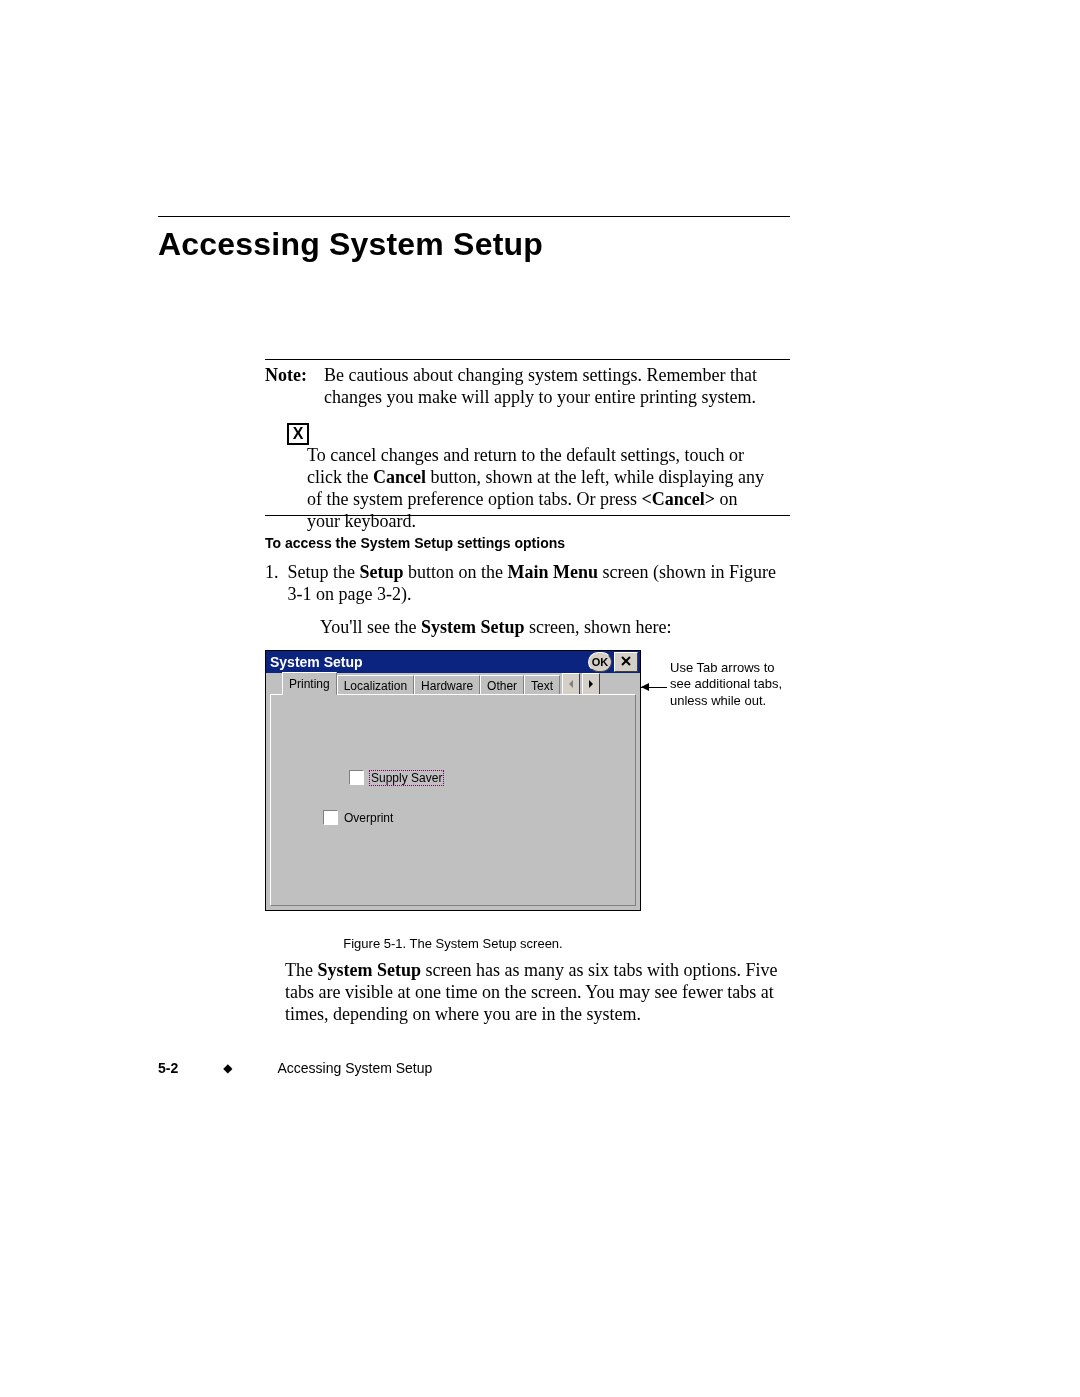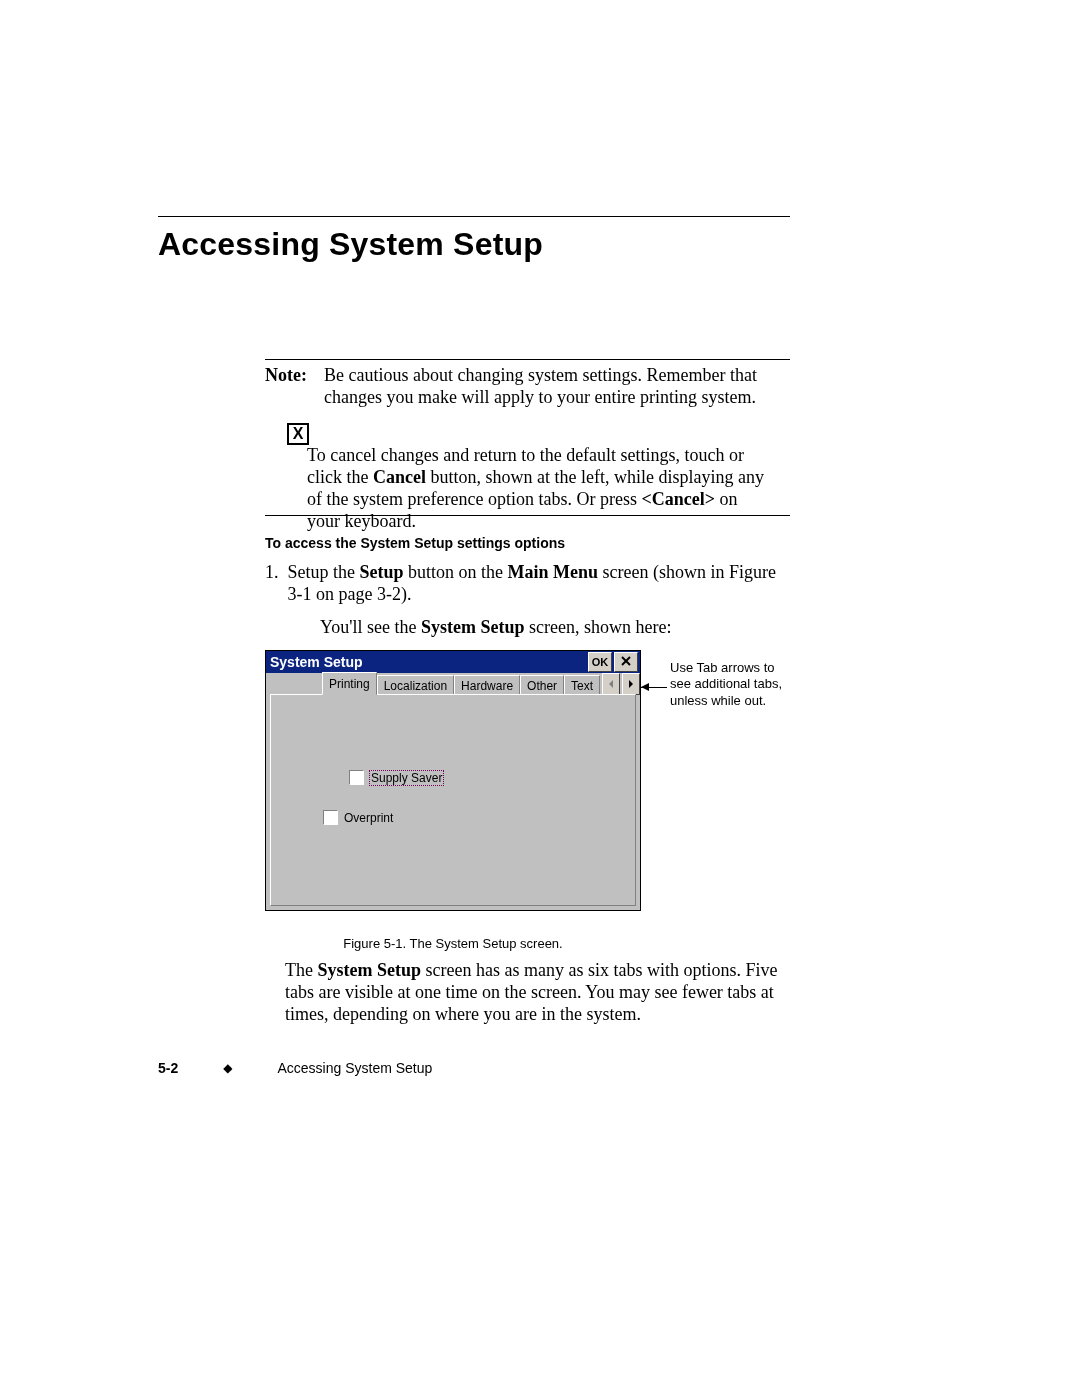--- a/index.html
+++ b/index.html
@@ -174,30 +174,29 @@
     border-right: 1px solid #404040;
     border-bottom: 1px solid #404040;
     color: #000;
     font-size: 11px;
     font-weight: bold;
     display: flex;
     align-items: center;
     justify-content: center;
     font-family: Tahoma, Arial, sans-serif;
   }
-  .tb-ok { font-size: 10px; }
+  .tb-ok { font-size: 10px; border-radius: 10px; }
   .tb-x svg { width: 10px; height: 10px; }
   .tabs {
     height: 22px;
     display: flex;
     align-items: flex-end;
     padding-left: 16px;
     background: #c0c0c0;
     box-sizing: border-box;
-    margin-left: 40px;
   }
   .tab {
     height: 20px;
     padding: 0 6px;
     font-size: 12px;
     background: #c0c0c0;
     border-top: 1px solid #fff;
     border-left: 1px solid #fff;
     border-right: 1px solid #808080;
     margin-right: 0px;

